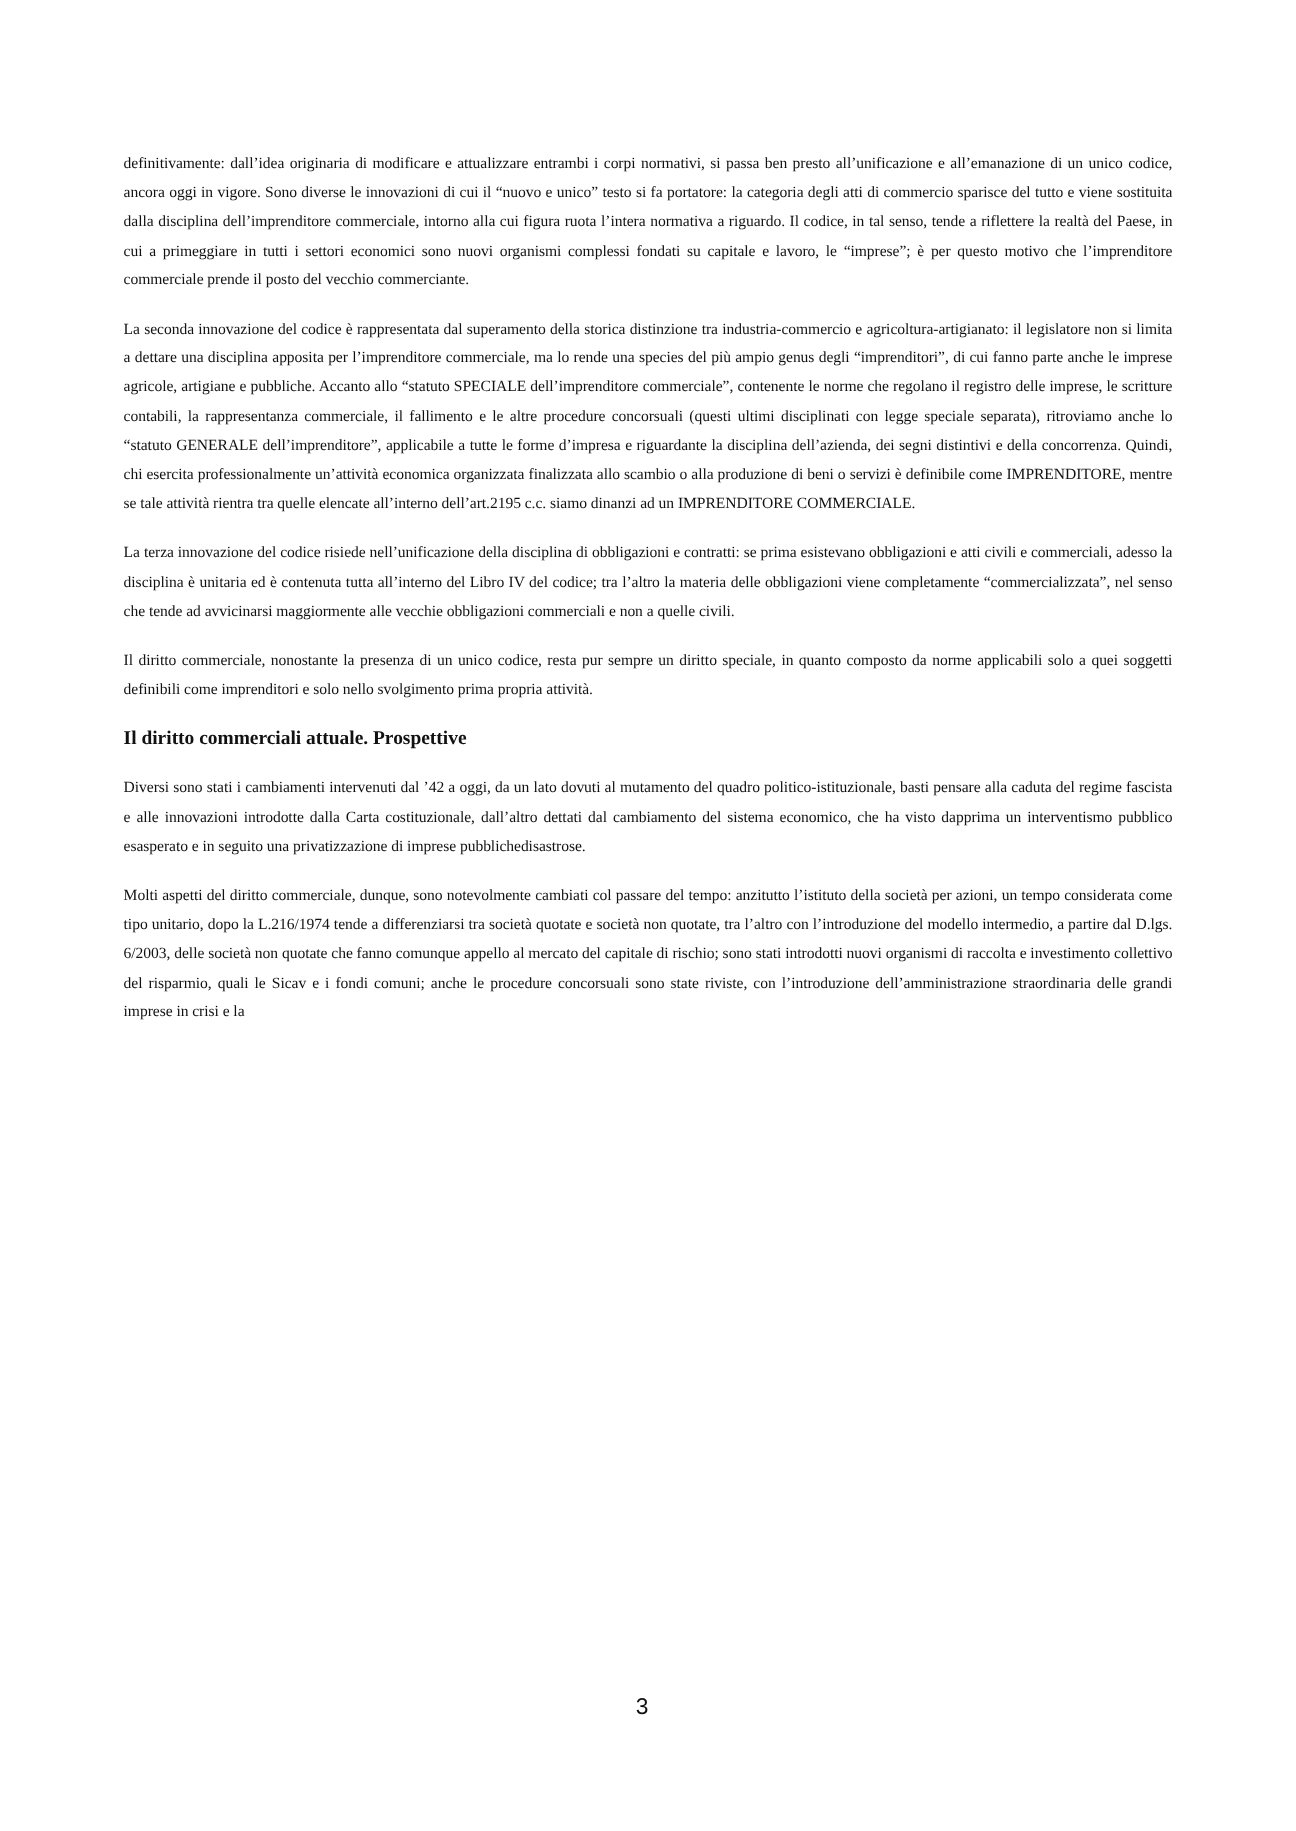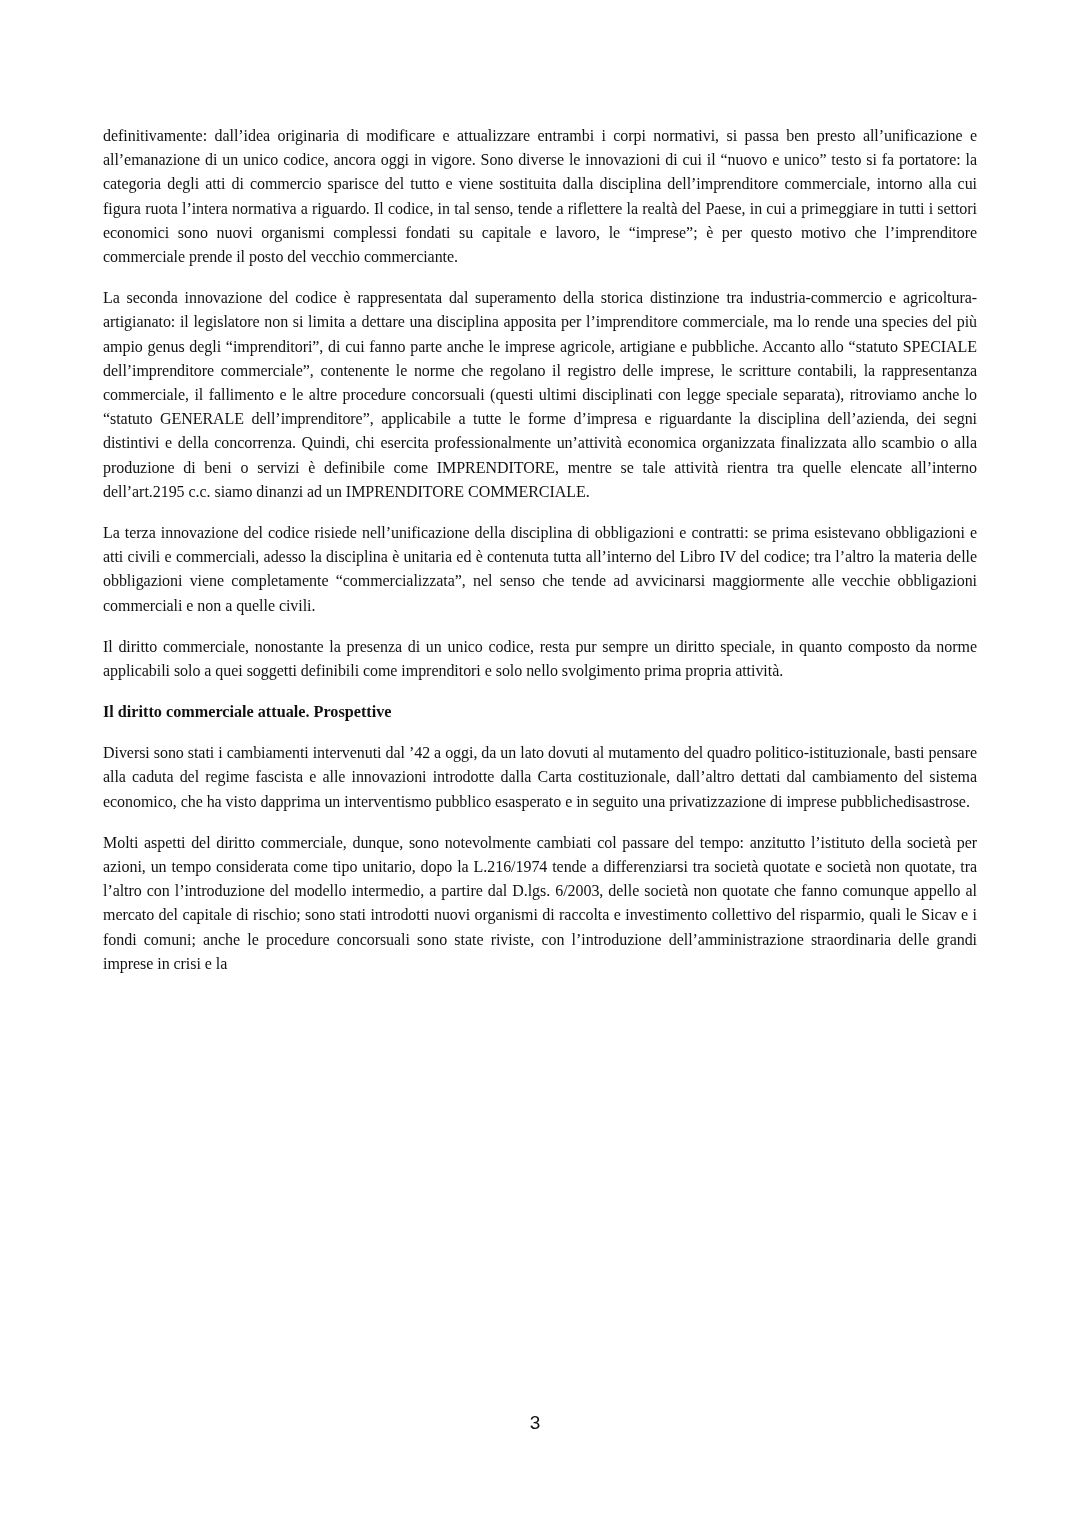--- a/index.html
+++ b/index.html
@@ -16,21 +16,21 @@
       font-family: "Liberation Serif", "DejaVu Serif", serif;
     }
     .page {
       position: absolute;
       left: 103px;
       top: 124px;
       width: 874px;
     }
     .para {
       margin: 0 0 17px 0;
-      font-size: 16px;
+      font-size: 13px;
       line-height: 24.2px;
       text-align: justify;
       letter-spacing: -0.05px;
     }
     .heading {
       margin: 2px 0 17px 0;
       font-size: 16.2px;
       line-height: 24px;
       font-weight: bold;
     }
@@ -47,19 +47,19 @@
   </style>
 </head>
 <body>
 
 <div class="page">
   <p class="para">definitivamente: dall’idea originaria di modificare e attualizzare entrambi i corpi normativi, si passa ben presto all’unificazione e all’emanazione di un unico codice, ancora oggi in vigore. Sono diverse le innovazioni di cui il “nuovo e unico” testo si fa portatore: la categoria degli atti di commercio sparisce del tutto e viene sostituita dalla disciplina dell’imprenditore commerciale, intorno alla cui figura ruota l’intera normativa a riguardo. Il codice, in tal senso, tende a riflettere la realtà del Paese, in cui a primeggiare in tutti i settori economici sono nuovi organismi complessi fondati su capitale e lavoro, le “imprese”; è per questo motivo che l’imprenditore commerciale prende il posto del vecchio commerciante.</p>
   <p class="para">La seconda innovazione del codice è rappresentata dal superamento della storica distinzione tra industria-commercio e agricoltura-artigianato: il legislatore non si limita a dettare una disciplina apposita per l’imprenditore commerciale, ma lo rende una species del più ampio genus degli “imprenditori”, di cui fanno parte anche le imprese agricole, artigiane e pubbliche. Accanto allo “statuto SPECIALE dell’imprenditore commerciale”, contenente le norme che regolano il registro delle imprese, le scritture contabili, la rappresentanza commerciale, il fallimento e le altre procedure concorsuali (questi ultimi disciplinati con legge speciale separata), ritroviamo anche lo “statuto GENERALE dell’imprenditore”, applicabile a tutte le forme d’impresa e riguardante la disciplina dell’azienda, dei segni distintivi e della concorrenza. Quindi, chi esercita professionalmente un’attività economica organizzata finalizzata allo scambio o alla produzione di beni o servizi è definibile come IMPRENDITORE, mentre se tale attività rientra tra quelle elencate all’interno dell’art.2195 c.c. siamo dinanzi ad un IMPRENDITORE COMMERCIALE.</p>
   <p class="para">La terza innovazione del codice risiede nell’unificazione della disciplina di obbligazioni e contratti: se prima esistevano obbligazioni e atti civili e commerciali, adesso la disciplina è unitaria ed è contenuta tutta all’interno del Libro IV del codice; tra l’altro la materia delle obbligazioni viene completamente “commercializzata”, nel senso che tende ad avvicinarsi maggiormente alle vecchie obbligazioni commerciali e non a quelle civili.</p>
   <p class="para">Il diritto commerciale, nonostante la presenza di un unico codice, resta pur sempre un diritto speciale, in quanto composto da norme applicabili solo a quei soggetti definibili come imprenditori e solo nello svolgimento prima propria attività.</p>
 
-  <h2 class="heading">Il diritto commerciale attuale. Prospettive</h2>
+  <h2 class="heading">Il diritto commerciali attuale. Prospettive</h2>
 
   <p class="para">Diversi sono stati i cambiamenti intervenuti dal ’42 a oggi, da un lato dovuti al mutamento del quadro politico-istituzionale, basti pensare alla caduta del regime fascista e alle innovazioni introdotte dalla Carta costituzionale, dall’altro dettati dal cambiamento del sistema economico, che ha visto dapprima un interventismo pubblico esasperato e in seguito una privatizzazione di imprese pubblichedisastrose.</p>
   <p class="para" style="text-align: justify; text-align-last: left;">Molti aspetti del diritto commerciale, dunque, sono notevolmente cambiati col passare del tempo: anzitutto l’istituto della società per azioni, un tempo considerata come tipo unitario, dopo la L.216/1974 tende a differenziarsi tra società quotate e società non quotate, tra l’altro con l’introduzione del modello intermedio, a partire dal D.lgs. 6/2003, delle società non quotate che fanno comunque appello  al mercato del capitale di rischio; sono stati introdotti nuovi organismi di raccolta e investimento collettivo del risparmio, quali le Sicav e i fondi comuni; anche le procedure concorsuali sono state riviste, con l’introduzione dell’amministrazione straordinaria delle grandi imprese in crisi e la</p>
 </div>
 
 <div class="page-number">3</div>
 
 </body></html>

